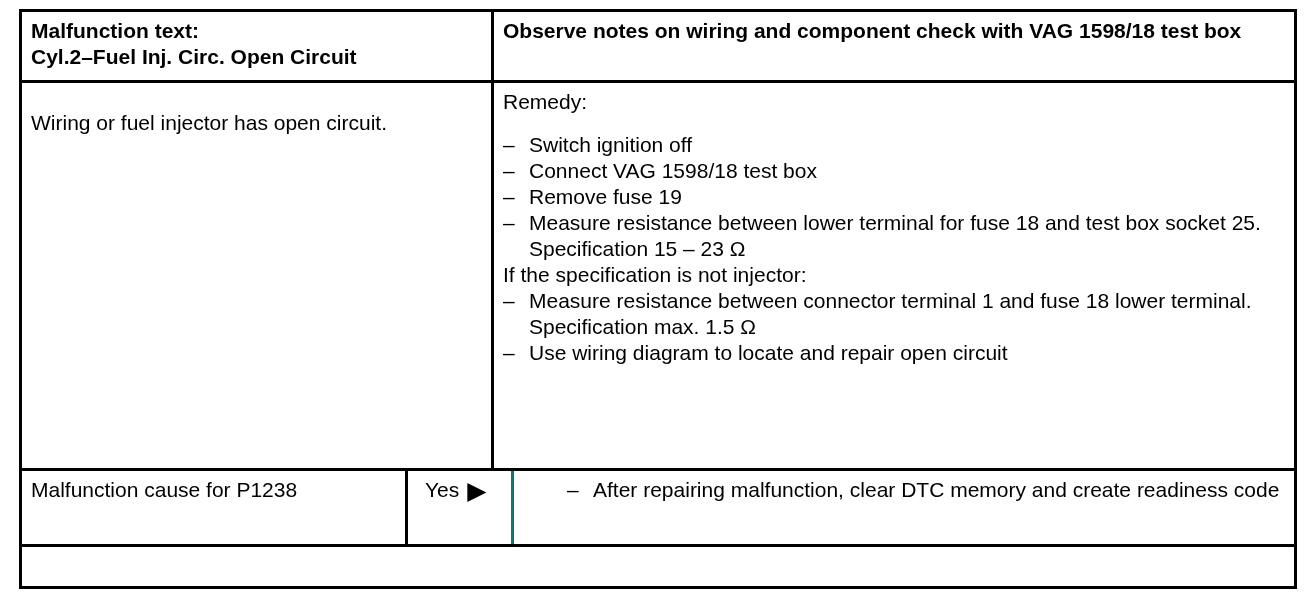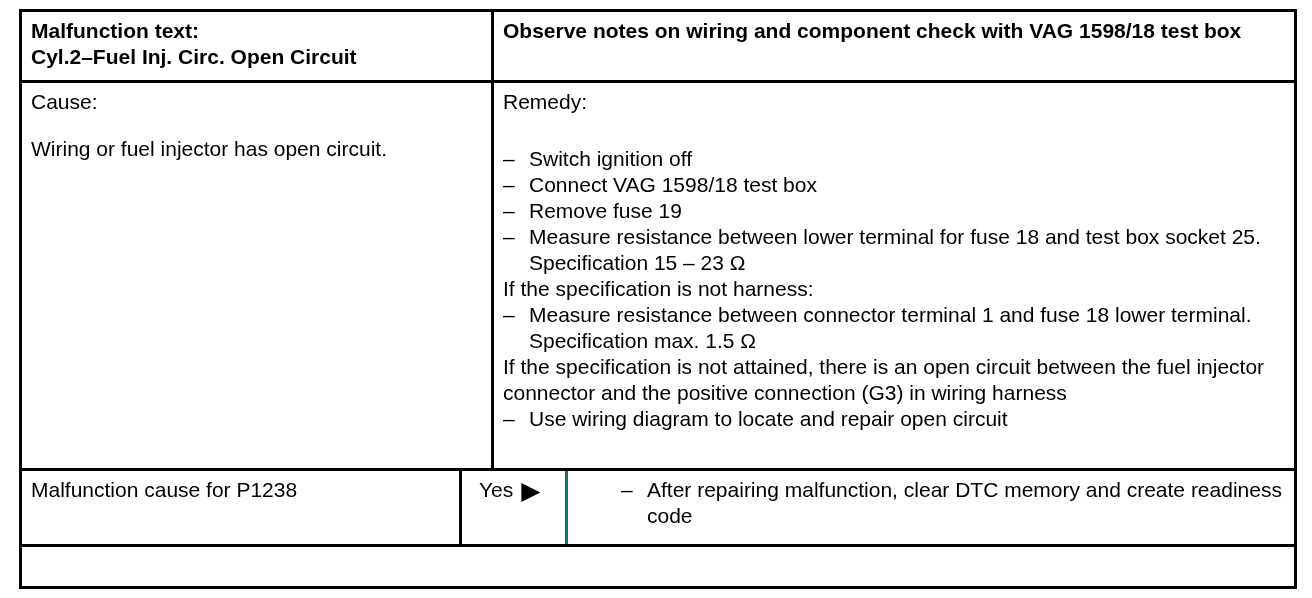--- a/index.html
+++ b/index.html
@@ -22,24 +22,24 @@
   .row { display: flex; border-bottom: 3px solid #000; }
   .row-header   { height: 71px; }
   .row-body     { height: 388px; }
   .row-decision { height: 76px; }
   .row-empty    { flex: 1; border-bottom: none; }
   .left-col  { width: 472px; border-right: 3px solid #000; }
   .right-col { flex: 1; }
   .cell { padding: 6px 10px 6px 9px; }
   .bold { font-weight: 700; }
   .gap-top { margin-top: 21px; }
-  .q-cell   { width: 440px; border-right: 3px solid #000; }
+  .q-cell   { width: 386px; border-right: 3px solid #000; }
   .yes-cell { width: 106px; border-right: 3px solid #0f766e; padding-left: 17px; }
   .action-cell { flex: 1; margin-left: 44px; }
-  .r-lines { margin-top: 31px; }
+  .r-lines { margin-top: 17px; }
   .r-line { padding-left: 26px; }
   .r-line .bullet { display: inline-block; width: 26px; margin-left: -26px; }
   .r-line.plain { padding-left: 0; }
   .txt { white-space: pre-wrap; }
   .tri { font-size: 25px; margin-left: 9px; line-height: 1; vertical-align: -2px; }
   .yes-cell .tri { margin-left: 8px; }
 </style>
 </head>
 <body>
 
@@ -51,33 +51,31 @@
         <div>Malfunction text:</div>
         <div>Cyl.2–Fuel Inj. Circ. Open Circuit</div>
       </div>
       <div class="cell right-col bold">
         <div>Observe notes on wiring and component check with VAG 1598/18 test box</div>
       </div>
     </div>
 
     <div class="row row-body">
       <div class="cell left-col">
-        <div>Cause:</div>
         <div class="gap-top">Wiring or fuel injector has open circuit.</div>
       </div>
       <div class="cell right-col">
         <div>Remedy:</div>
         <div class="r-lines">
           <div class="r-line"><span class="bullet">–</span><span class="txt">Switch ignition off</span></div>
           <div class="r-line"><span class="bullet">–</span><span class="txt">Connect VAG 1598/18 test box</span></div>
           <div class="r-line"><span class="bullet">–</span><span class="txt">Remove fuse 19</span></div>
           <div class="r-line"><span class="bullet">–</span><span class="txt">Measure resistance between lower terminal for fuse 18 and test box socket 25.  Specification 15 – 23 Ω</span></div>
-          <div class="r-line plain"><span class="txt">If the specification is not harness:</span></div>
+          <div class="r-line plain"><span class="txt">If the specification is not injector:</span></div>
           <div class="r-line"><span class="bullet">–</span><span class="txt">Measure resistance between connector terminal 1 and fuse 18 lower terminal.  Specification max. 1.5 Ω</span></div>
-          <div class="r-line plain"><span class="txt">If the specification is not attained, there is an open circuit between the fuel injector connector and the positive connection (G3) in wiring harness</span></div>
           <div class="r-line"><span class="bullet">–</span><span class="txt">Use wiring diagram to locate and repair open circuit</span></div>
         </div>
       </div>
     </div>
 
     <div class="row row-decision">
       <div class="cell q-cell">
         <div>Malfunction cause for P1238</div>
       </div>
       <div class="cell yes-cell">

